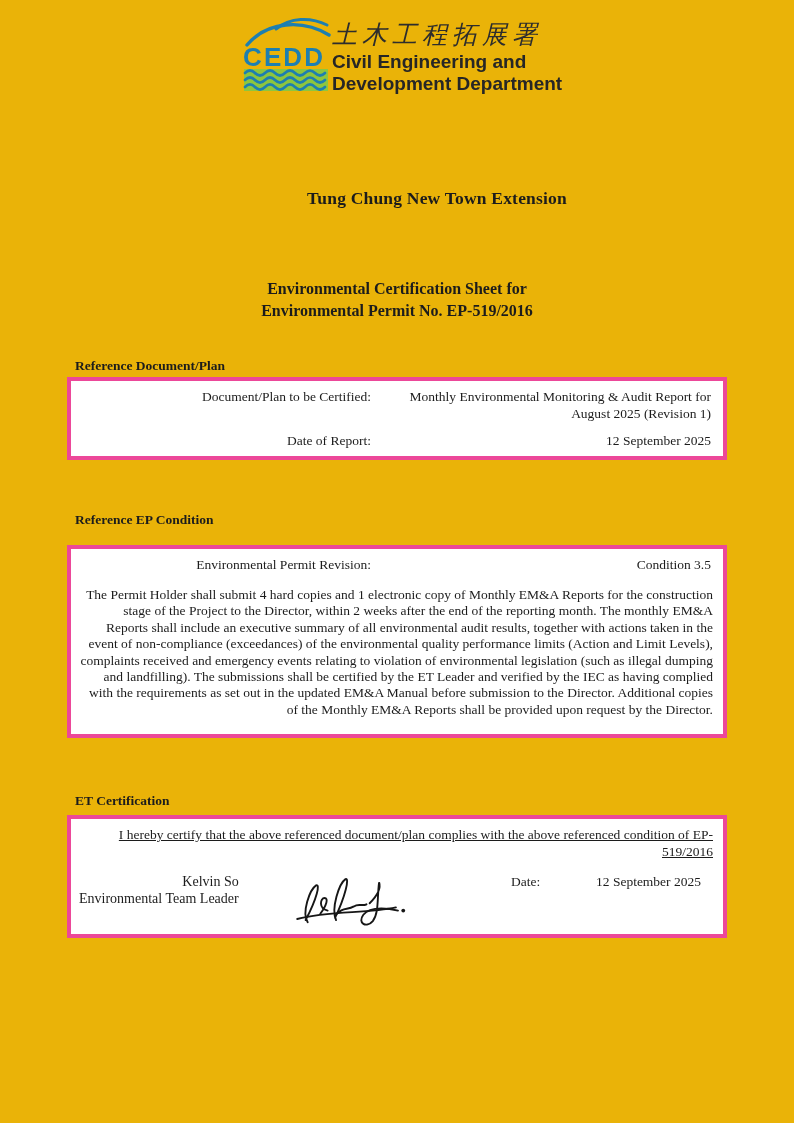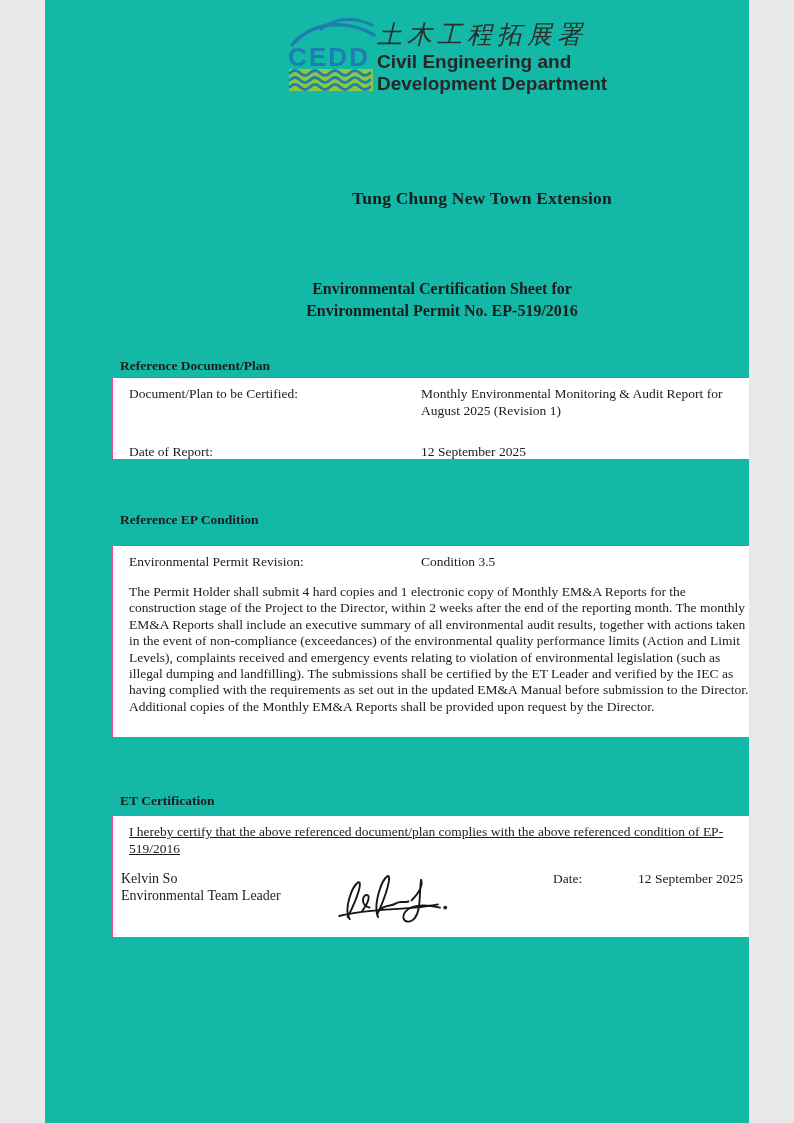--- a/index.html
+++ b/index.html
@@ -1,47 +1,47 @@
 <!DOCTYPE html>
 <html><head>
 <meta charset="utf-8">
 <style>
   * { margin: 0; padding: 0; box-sizing: border-box; }
   html, body { background: #e8e8e8; }
   .page {
     position: relative;
-    width: 704px;
+    width: 794px;
     height: 1123px;
     margin: 0 auto;
-    background: #14b8a6;
+    background: #eab308;
     font-family: "Liberation Serif", serif;
     color: #1c1c1c;
     overflow: hidden;
   }
   
   .logo-wrap { position: absolute; left: 243px; top: 14px; display: flex; }
   .logo-svg { width: 88px; height: 86px; display: block; }
   .dept-names { position: absolute; left: 89px; top: 0; width: 240px; font-family: "Liberation Sans", sans-serif; }
   .dept-zh { position: absolute; left: 0; top: 4px; font-size: 25px; letter-spacing: 5px; color: #2d2d2d; white-space: nowrap; font-weight: 500; font-style: italic; }
   .dept-en1 { position: absolute; left: 0; top: 37px; font-size: 19px; font-weight: bold; color: #262626; white-space: nowrap; }
   .dept-en2 { position: absolute; left: 0; top: 59px; font-size: 19px; font-weight: bold; color: #262626; white-space: nowrap; }
   
   .project-title { position: absolute; left: 0; top: 188px; width: 794px; text-align: center; font-size: 17.5px; font-weight: bold; letter-spacing: 0.2px; margin-left: 40px; }
   .cert-title { position: absolute; left: 0; top: 278px; width: 794px; text-align: center; font-size: 16px; font-weight: bold; line-height: 22px; }
   
   .sec-heading { position: absolute; left: 75px; font-size: 13.5px; font-weight: bold; }
   .h-refdoc  { top: 358px; }
   .h-refcond { top: 512px; }
   .h-etcert  { top: 793px; }
-  .box { position: absolute; left: 67px; width: 660px; border: 1px solid #ec4899; background: #ffffff; padding: 7px 16px; font-size: 13.5px; line-height: 17px; }
+  .box { position: absolute; left: 67px; width: 660px; border: 4px solid #ec4899; background: #ffffff; padding: 7px 8px; font-size: 13.5px; line-height: 17px; text-align: right; }
   .box-refdoc  { top: 377px; height: 83px; }
   .box-refcond { top: 545px; height: 193px; }
   .box-etcert  { top: 815px; height: 123px; }
   .kv-row { display: grid; grid-template-columns: 292px 1fr; align-items: start; }
-  .kv-row + .kv-row { margin-top: 24px; }
+  .kv-row + .kv-row { margin-top: 10px; }
   .kv-value { padding-right: 4px; }
   .cond-desc { margin-top: 14px; font-size: 13.5px; line-height: 16.4px; padding-right: 2px; }
   .cert-statement { font-size: 13.5px; line-height: 17px; padding-right: 2px; text-decoration: underline; }
   .signer { position: absolute; left: 8px; top: 54px; font-size: 14px; line-height: 17px; }
   .signature { position: absolute; left: 222px; top: 46px; width: 126px; height: 66px; }
   .date-label { position: absolute; left: 440px; top: 54px; font-size: 13.5px; }
   .date-value { position: absolute; left: 525px; top: 54px; font-size: 13.5px; }
 </style>
 </head>
 <body>

